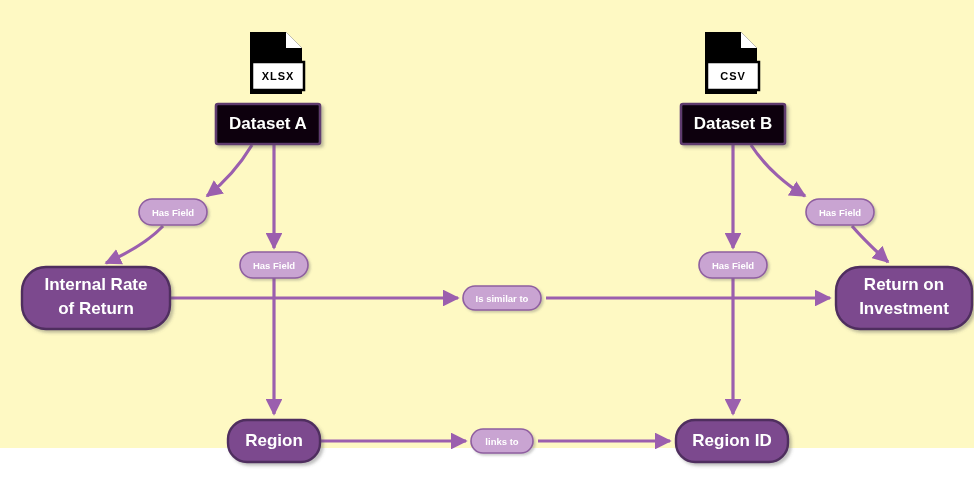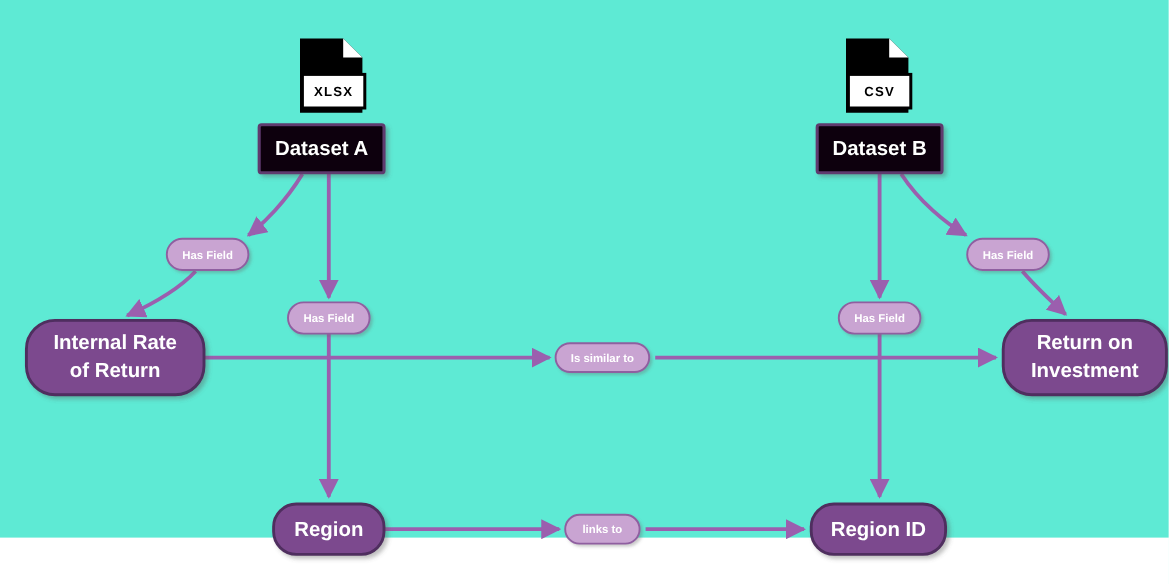--- a/index.html
+++ b/index.html
@@ -10,21 +10,21 @@
   body {
     width: 974px;
     height: 487px;
     font-family: "Liberation Sans", sans-serif;
     overflow: hidden;
   }
   #diagram-root {
     position: relative;
     width: 974px;
     height: 448px;
-    background: #5eead4;
+    background: #fef9c3;
   }
   svg#graph {
     position: absolute;
     top: 0;
     left: 0;
     width: 974px;
     height: 487px;
     display: block;
   }
   .node-label {

